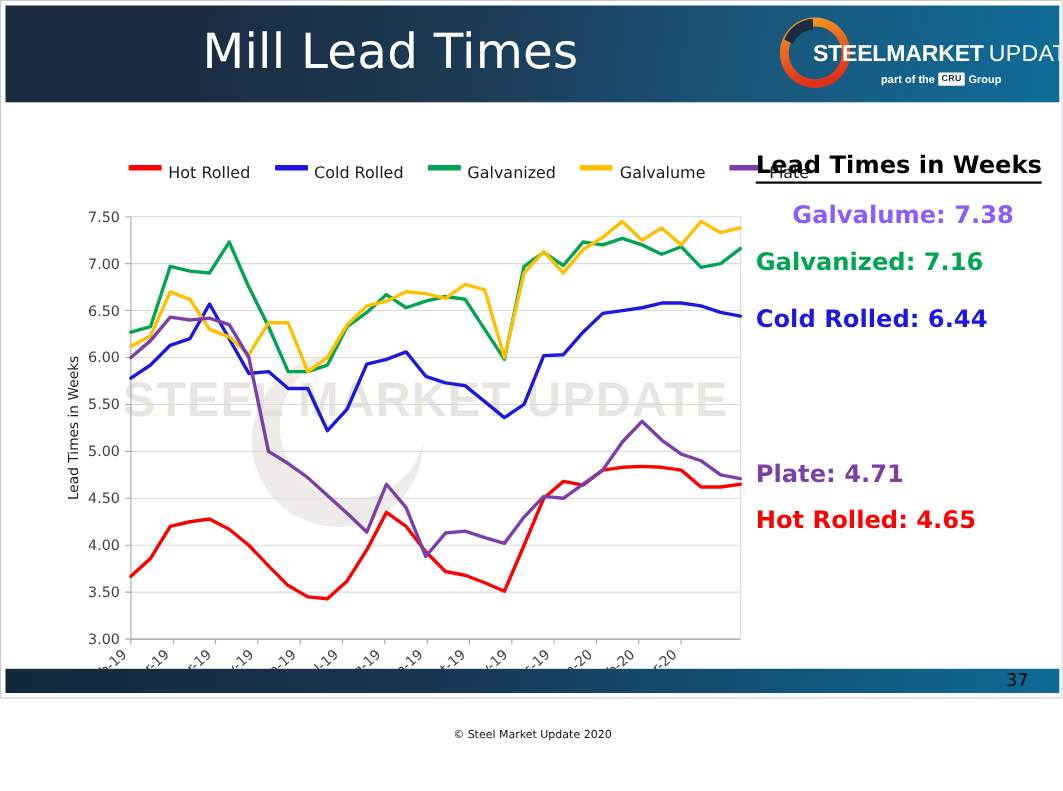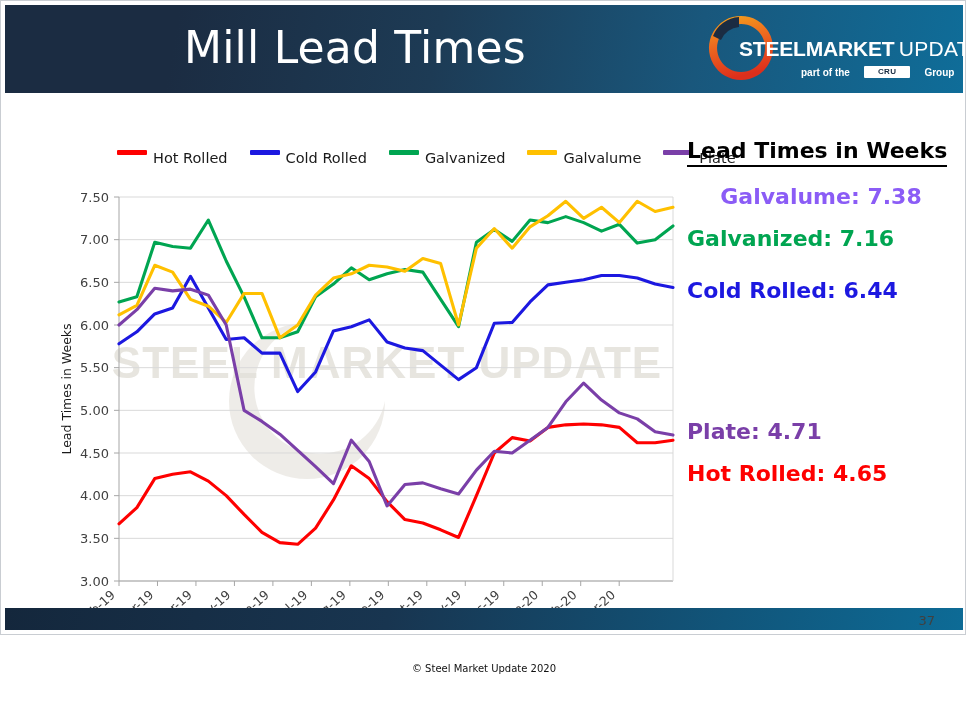--- a/index.html
+++ b/index.html
@@ -53,25 +53,25 @@
     color:#ffffff;font-weight:bold;font-size:21px;letter-spacing:-0.2px;
     font-family:"Liberation Sans", sans-serif;
   }
   .lw-update{
     color:#ffffff;font-weight:300;font-size:21px;letter-spacing:0.3px;
     font-family:"Liberation Sans", sans-serif;
   }
   #logo-sub{
     position:absolute;left:106px;top:51px;width:142px;height:16px;
     white-space:nowrap;color:#ffffff;font-size:10px;font-weight:bold;
-    display:flex;align-items:center;gap:14px;
+    display:flex;align-items:center;gap:3px;
   }
   #cru-box{
     display:inline-block;background:#ffffff;color:#15293f;
-    font-size:8px;font-weight:bold;padding:1px 14px;border-radius:1px;
+    font-size:8px;font-weight:bold;padding:1px 3px;border-radius:1px;
     line-height:10px;letter-spacing:0.4px;
   }
   
   #chart-area{
     position:absolute;left:56px;top:132px;width:630px;height:510px;
   }
   
   #legend{
     position:absolute;left:60px;top:14px;width:560px;height:22px;
     display:flex;align-items:center;gap:22px;
@@ -123,21 +123,21 @@
     position:absolute;left:0;top:662px;width:966px;text-align:center;
     font-size:10px;color:#111111;
     font-family:"DejaVu Sans", sans-serif;
   }
   #footer-bar{
     position:absolute;left:4px;bottom:4px;width:958px;height:22px;
     background:linear-gradient(100deg,#14273c 0%,#183550 40%,#11557a 75%,#0d6b96 100%);
   }
   #page-number{
     position:absolute;right:30px;bottom:6px;
-    font-size:13px;color:#404040;
+    font-size:16px;color:#000000;
     font-family:"DejaVu Sans", sans-serif;
   }
 </style>
 </head>
 <body>
 
 <div id="slide">
 
   <div id="header">
     <div id="slide-title">Mill Lead Times</div>

